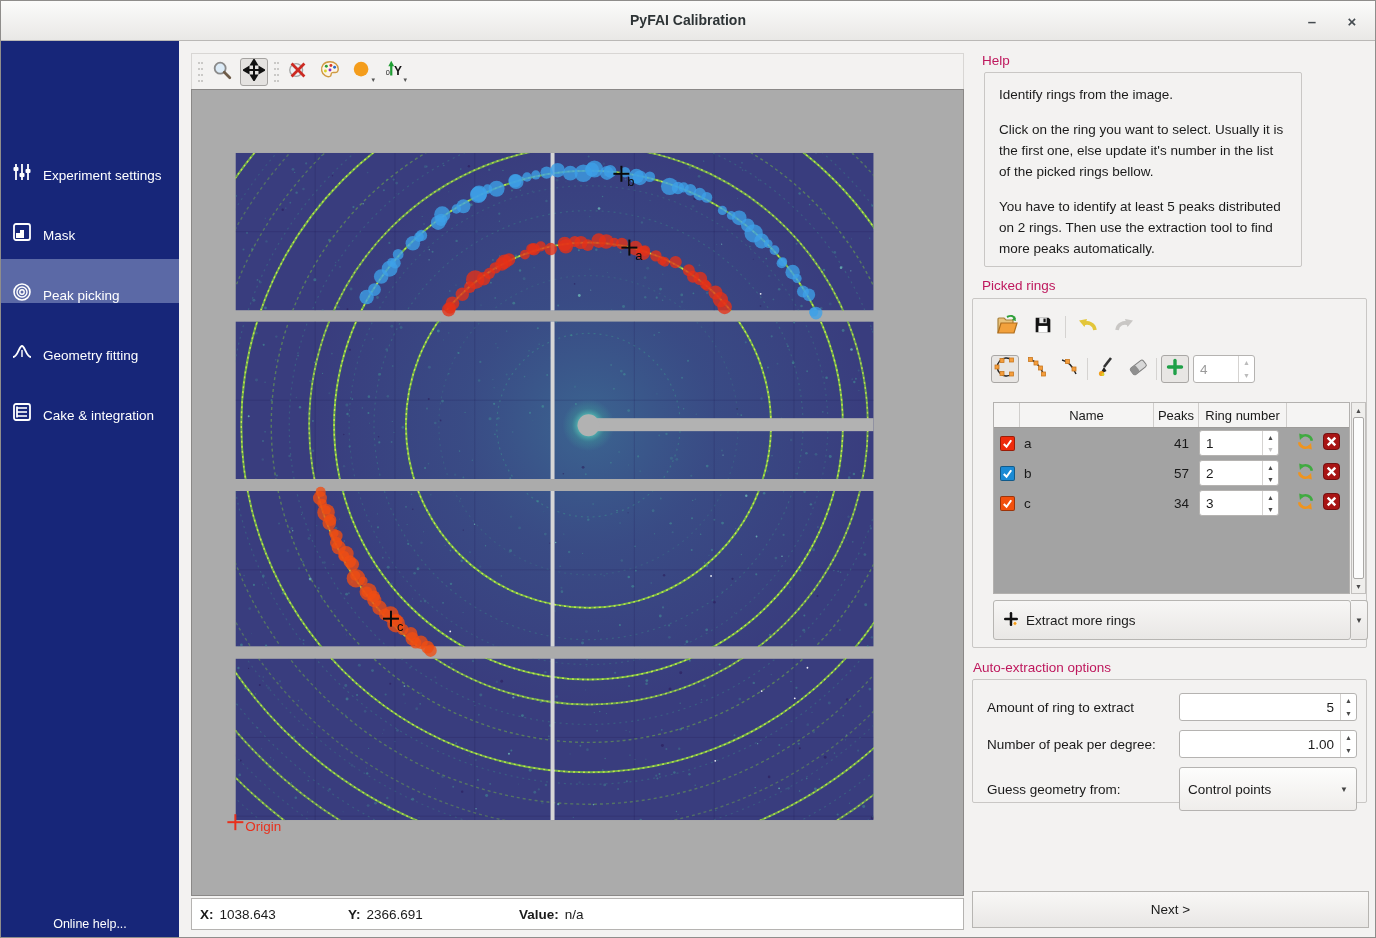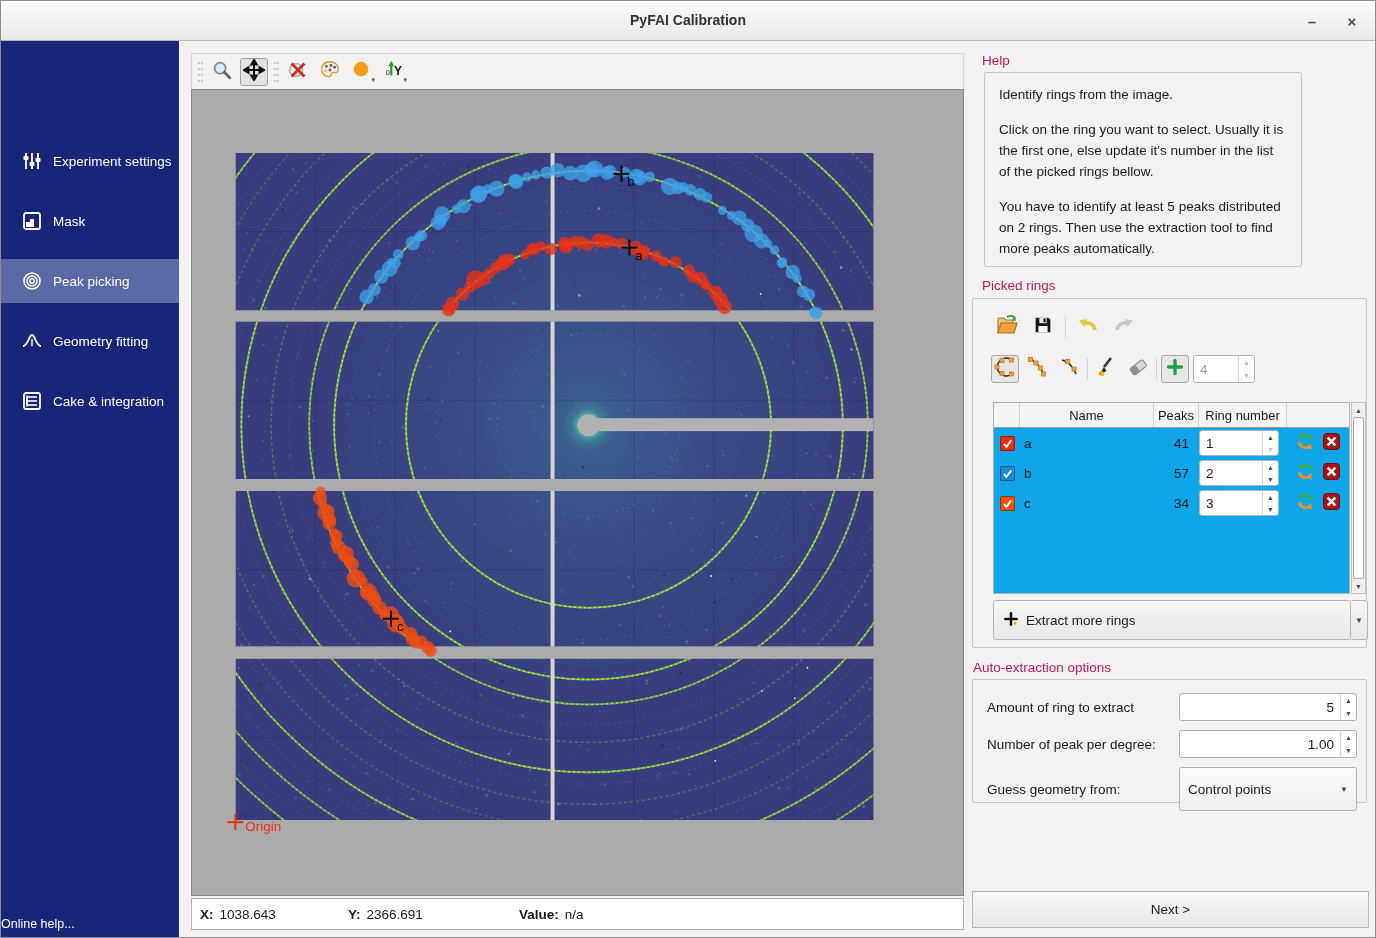--- a/index.html
+++ b/index.html
@@ -10,24 +10,24 @@
   .titlebar{position:absolute;left:0;top:0;width:100%;height:40px;
     background:linear-gradient(#fbfbfa,#e9e8e6);border-bottom:1px solid #bab8b6;}
   .title-text{position:absolute;left:0;right:0;top:11px;text-align:center;font-size:14px;font-weight:bold;color:#2e3436;}
   .win-btn{position:absolute;top:8px;width:26px;height:24px;display:flex;align-items:center;justify-content:center;
     color:#454b50;font-size:15px;font-weight:bold;cursor:default;}
   .btn-min{right:50px;}
   .btn-close{right:10px;}
 
   
   .sidebar{position:absolute;left:0;top:40px;width:178px;height:898px;background:#172679;}
-  .side-item{position:absolute;left:0;width:178px;height:44px;display:flex;align-items:center;gap:10px;padding-left:20px;color:#ffffff;font-size:13.5px;cursor:default;}
+  .side-item{position:absolute;left:0;width:178px;height:44px;display:flex;align-items:flex-end;gap:10px;padding-left:10px;color:#ffffff;font-size:13.5px;cursor:default;}
   .side-item.selected{background:#5b69a6;}
   .side-icon{width:22px;height:22px;flex:0 0 22px;display:flex;align-items:center;justify-content:center;}
-  .side-footer{position:absolute;left:0;bottom:8px;width:178px;text-align:left;color:#ffffff;font-size:12.5px;}
+  .side-footer{position:absolute;left:0;bottom:8px;width:178px;text-align:center;color:#ffffff;font-size:12.5px;}
 
   
   .plot-toolbar{position:absolute;left:190px;top:52px;width:773px;height:36px;background:#f3f2f1;
     display:flex;align-items:center;gap:4px;padding:0 4px;border:1px solid #d8d6d4;border-bottom:none;}
   .pt-btn{width:28px;height:28px;display:flex;align-items:center;justify-content:center;border:1px solid transparent;border-radius:3px;position:relative;}
   .pt-btn.active{border:1px solid #a5a3a1;background:#e4e2e0;}
   .pt-grip{width:8px;height:24px;display:flex;align-items:center;justify-content:center;}
   .pt-caret{position:absolute;right:0px;bottom:1px;font-size:7px;color:#555;}
   .plot-canvas{position:absolute;left:190px;top:88px;width:773px;height:807px;border:1px solid #8a8887;background:#ababab;}
   .plot-canvas svg{display:block;}
@@ -53,21 +53,21 @@
   .spin{height:28px;background:#ffffff;border:1px solid #b5b3b1;border-radius:3px;display:flex;align-items:stretch;}
   .spin .val{flex:1;display:flex;align-items:center;padding:0 6px;font-size:13.5px;color:#1a1a1a;}
   .spin .val.right{justify-content:flex-end;}
   .spin .arrows{width:16px;border-left:1px solid #d5d3d1;display:flex;flex-direction:column;}
   .spin .arrows span{flex:1;display:flex;align-items:center;justify-content:center;font-size:7px;color:#4a4a4a;}
   .spin.disabled .val{color:#9a9a9a;}
   .spin.disabled .arrows span{color:#bbb;}
   .arr-dim{opacity:.35;}
 
   
-  .rings-table{position:absolute;left:20px;top:103px;width:357px;height:192px;background:#0ea5e9;border:1px solid #b3b1af;font-size:13.5px;color:#1a1a1a;}
+  .rings-table{position:absolute;left:20px;top:103px;width:357px;height:192px;background:#a3a3a3;border:1px solid #b3b1af;font-size:13.5px;color:#1a1a1a;}
   .tr-head{display:flex;height:25px;border-bottom:1px solid #9d9b99;background:#f5f4f3;}
   .tr-head .cell{display:flex;align-items:center;justify-content:center;border-right:1px solid #d0cecc;font-size:13px;}
   .tr-head .cell:last-child{border-right:none;}
   .t-row{display:flex;height:30px;align-items:center;}
   .c0{width:26px;display:flex;align-items:center;justify-content:center;}
   .c1{width:134px;padding-left:4px;}
   .c2{width:45px;text-align:right;padding-right:10px;}
   .c3{width:88px;display:flex;align-items:center;}
   .c4{width:62px;display:flex;align-items:center;gap:8px;justify-content:center;}
   .chk{width:15px;height:15px;border-radius:2px;display:flex;align-items:center;justify-content:center;border:1px solid rgba(0,0,0,.35);}

